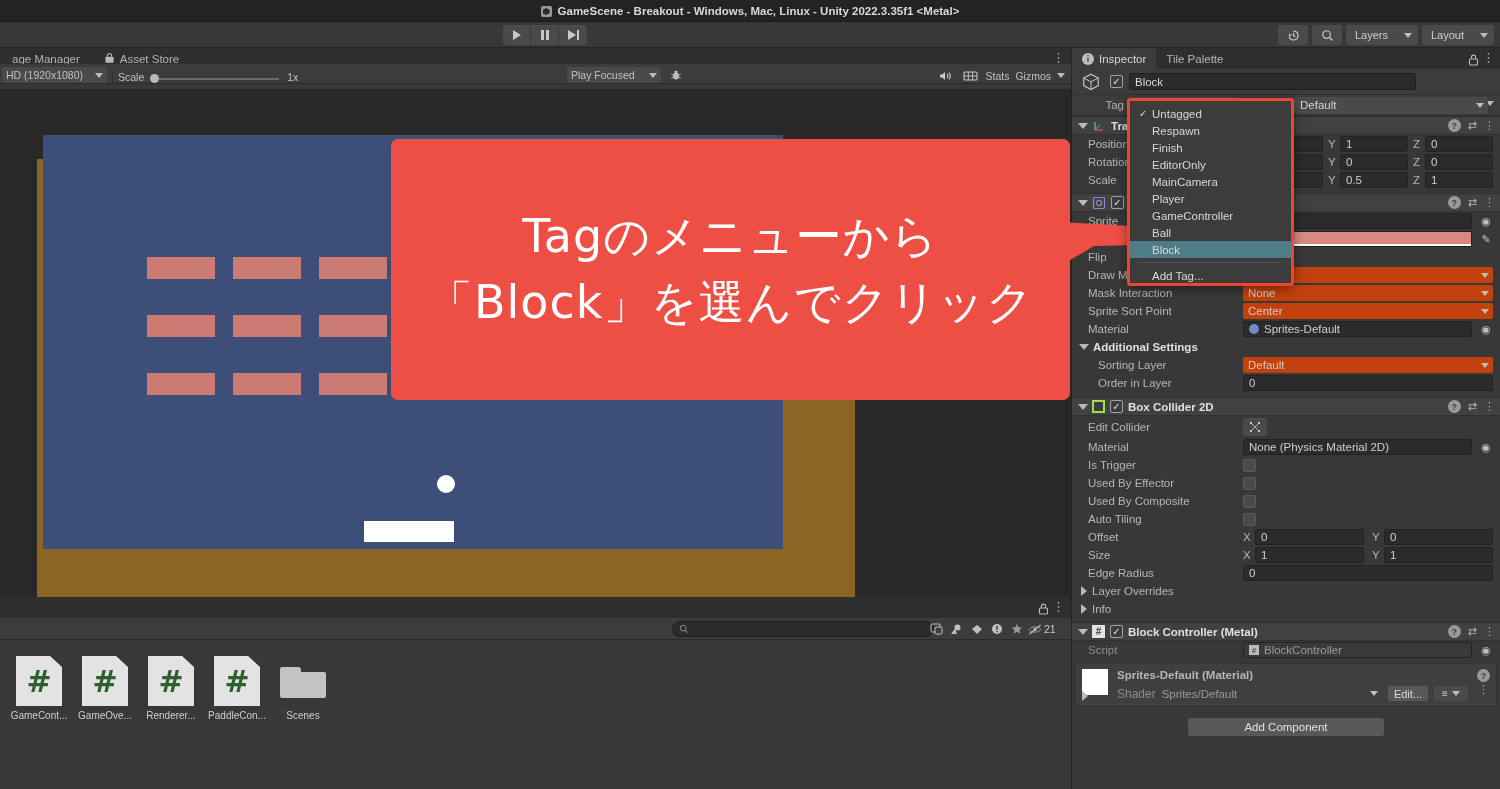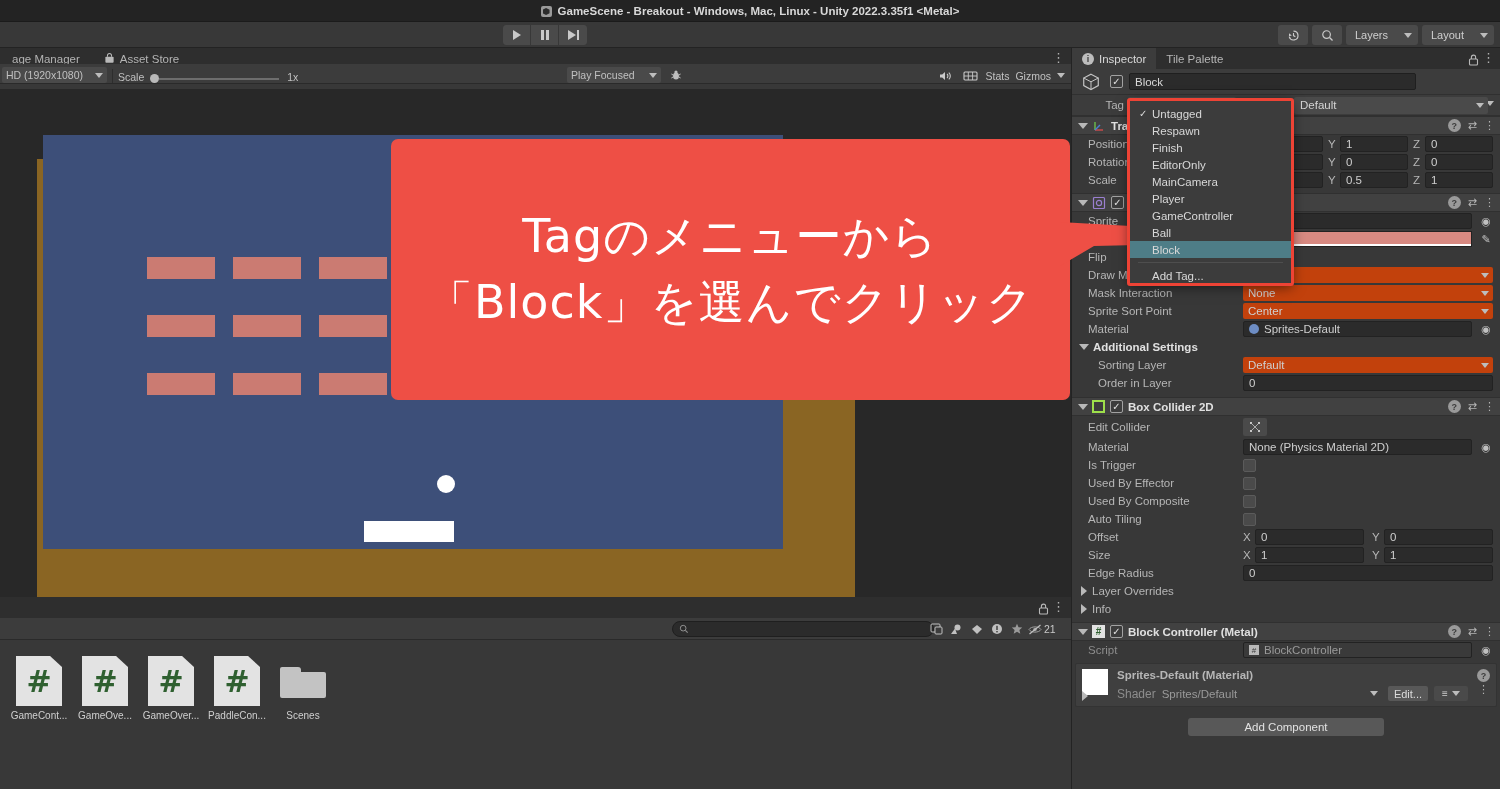--- a/index.html
+++ b/index.html
@@ -409,21 +409,21 @@
         <div class="asset">
           <div class="cs-ico">#</div>
           <div class="asset-label">GameCont...</div>
         </div>
         <div class="asset">
           <div class="cs-ico">#</div>
           <div class="asset-label">GameOve...</div>
         </div>
         <div class="asset">
           <div class="cs-ico">#</div>
-          <div class="asset-label">GameOver...</div>
+          <div class="asset-label">Renderer...</div>
         </div>
         <div class="asset">
           <div class="cs-ico">#</div>
           <div class="asset-label">PaddleCon...</div>
         </div>
         <div class="asset">
           <div class="folder-ico"></div>
           <div class="asset-label">Scenes</div>
         </div>
       </div>

